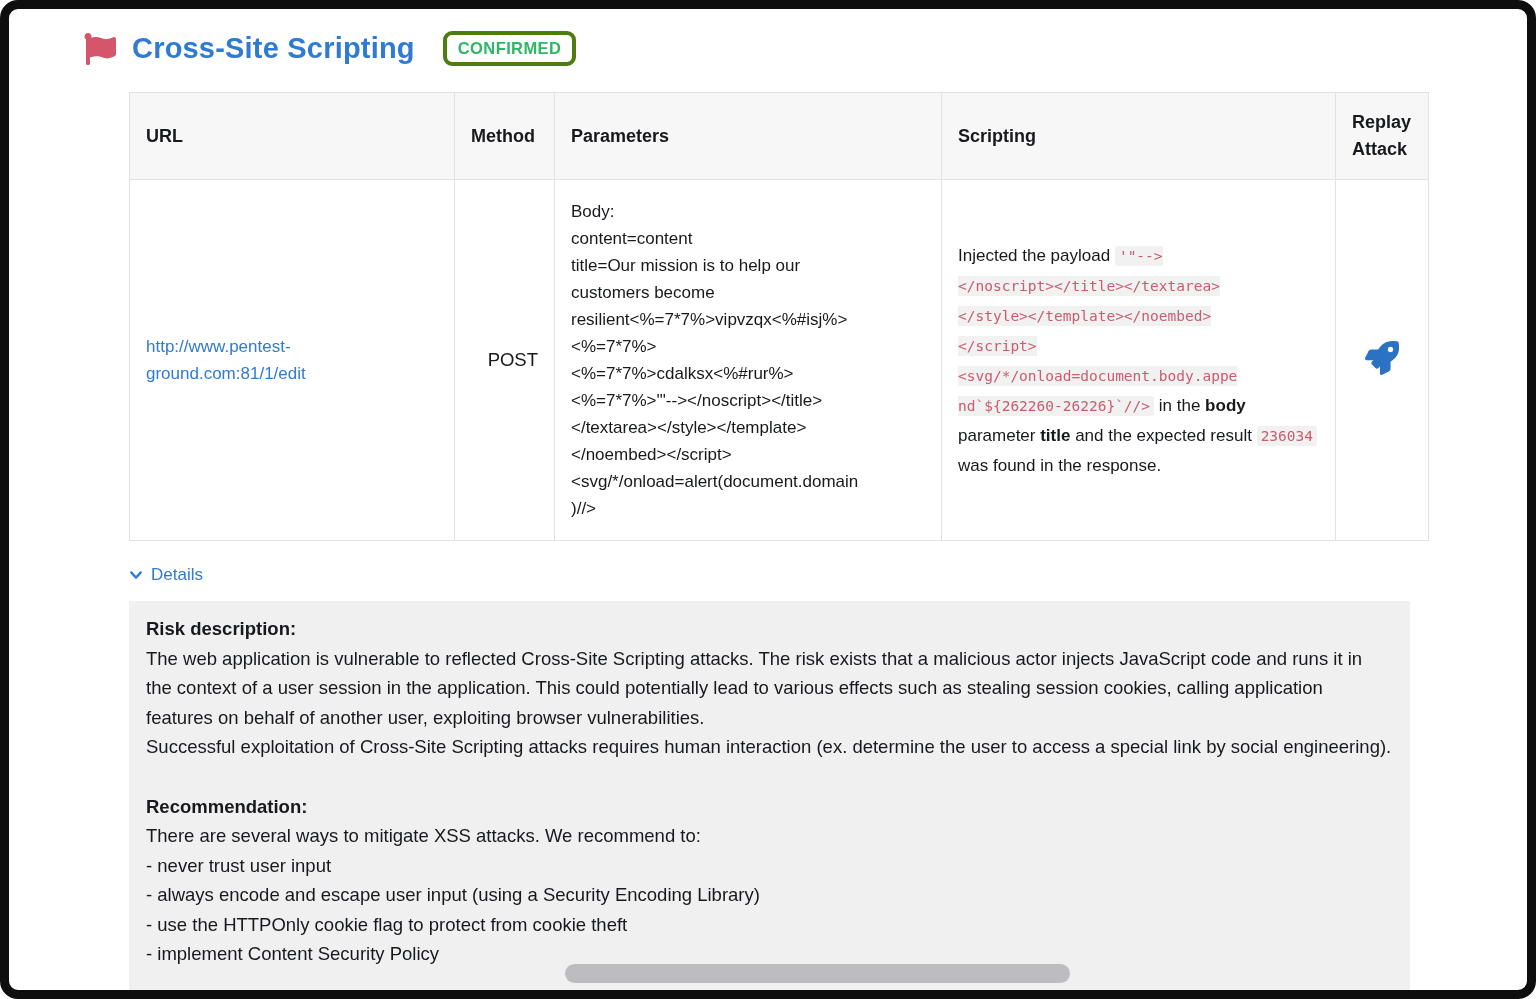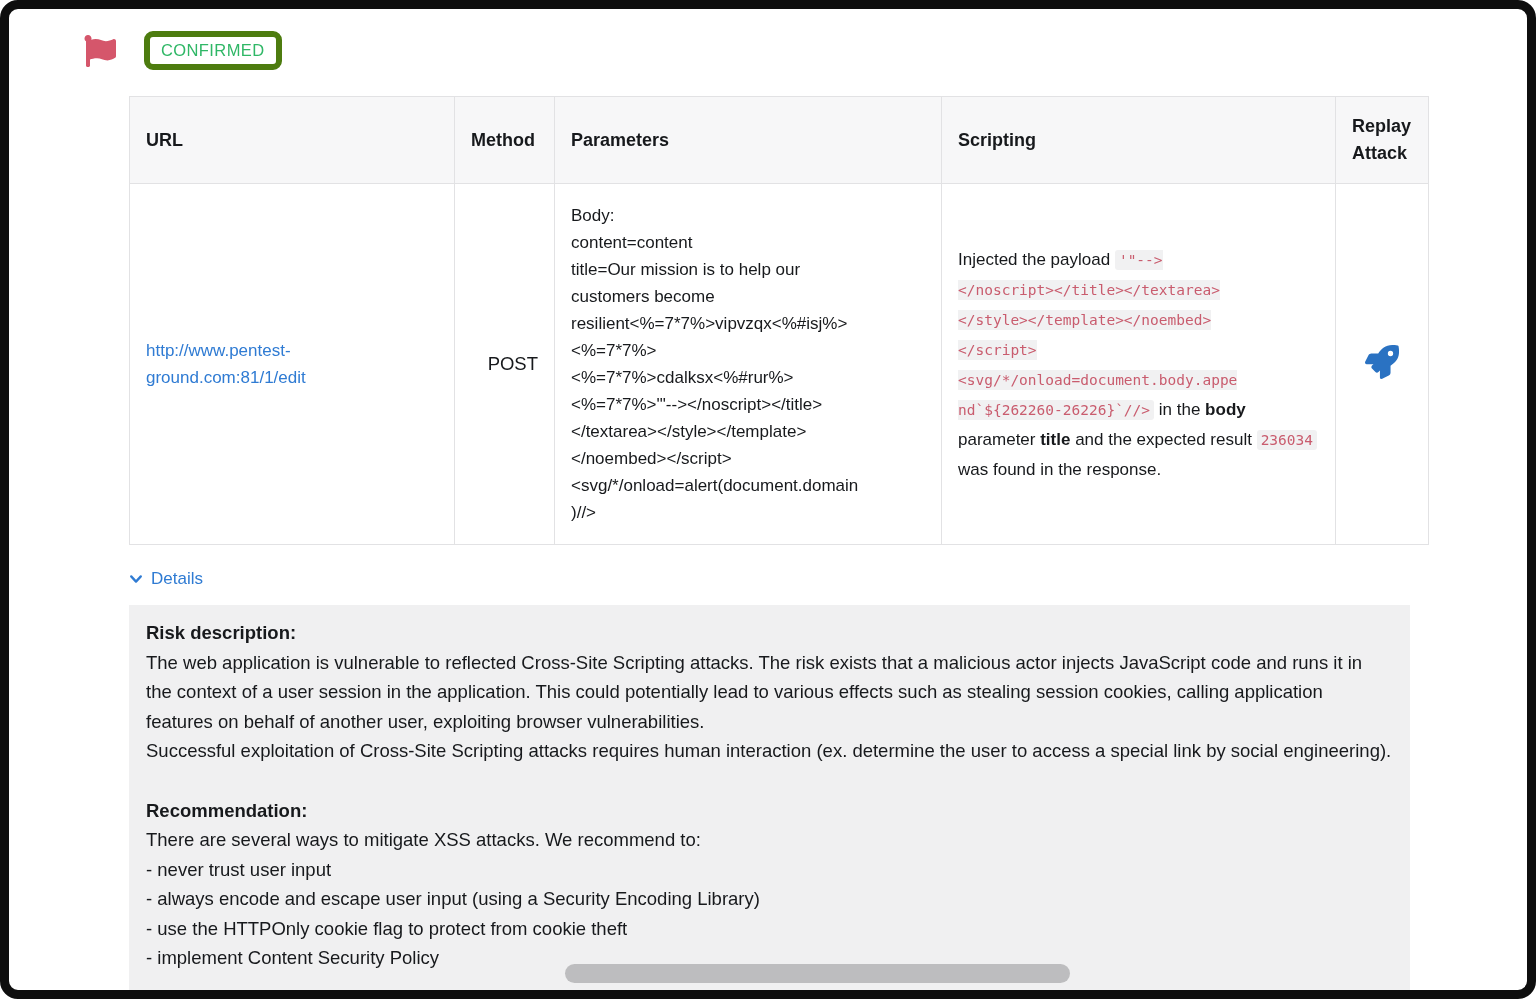--- a/index.html
+++ b/index.html
@@ -6,22 +6,22 @@
   html,body { width:1536px; height:999px; background:#fff; overflow:hidden;
               font-family:"Liberation Sans","DejaVu Sans",sans-serif; color:#17191c; }
   .frame { position:absolute; inset:0; border:9px solid #0e0e0e; border-radius:18px;
            background:#fff; overflow:hidden; }
   .content { padding:16px 117px 0 120px; }
 
   
   .title-row { display:flex; align-items:center; margin-left:-45px; margin-bottom:26px; margin-top:6px; }
   .flag-icon { width:32px; height:32px; color:#d5566b; flex:0 0 auto; }
   .page-title { font-size:29px; font-weight:700; color:#2f7bd3; margin-left:16px; letter-spacing:.2px; }
-  .badge { margin-left:28px; border:6px solid #4d7c0f; border-radius:9px; padding:4px 11px;
-           color:#2fb766; font-weight:400; font-size:16.5px; letter-spacing:.4px; background:#fff; }
+  .badge { margin-left:28px; border:4px solid #4d7c0f; border-radius:9px; padding:4px 11px;
+           color:#2fb766; font-weight:700; font-size:16.5px; letter-spacing:.4px; background:#fff; }
 
   
   table { border-collapse:collapse; table-layout:fixed; width:1299px;border-radius:15px; }
   col.c-url{width:325px} col.c-method{width:100px} col.c-params{width:387px}
   col.c-evidence{width:394px} col.c-replay{width:93px}
   th,td { border:1px solid #e2e2e4; text-align:left; vertical-align:middle; }
   th { background:#f7f7f8; font-size:18px; font-weight:700; padding:16px; height:82px; line-height:27px; }
   td { padding:16px; }
   .url-cell a { color:#2f7bd3; text-decoration:none; font-size:17px; line-height:27px; overflow-wrap:break-word; }
   .method-cell { font-size:18.5px;text-align:right; }
@@ -52,20 +52,21 @@
 <body>
 
 <div class="frame">
   <div class="content">
 
     
     <div class="title-row">
       <svg class="flag-icon" viewBox="0 0 512 512" fill="currentColor" aria-hidden="true">
         <path d="M349.565 98.783C295.978 98.783 251.721 64 184.348 64c-24.955 0-47.309 4.384-68.045 12.013a55.947 55.947 0 0 0 3.586-23.562C118.117 24.015 94.806 1.206 66.338.048 34.345-1.254 8 24.296 8 56c0 19.026 9.497 35.825 24 45.945V488c0 13.255 10.745 24 24 24h16c13.255 0 24-10.745 24-24v-94.4c28.311-12.064 63.582-22.122 114.435-22.122 53.588 0 97.844 34.783 165.217 34.783 48.169 0 86.667-16.294 122.505-40.858C506.84 359.452 512 349.571 512 339.045v-243.1c0-23.393-24.269-38.87-45.485-29.016-34.338 15.948-76.454 31.854-116.95 31.854z"></path>
       </svg>
+      <h1 class="page-title">Cross-Site Scripting</h1>
       <span class="badge">CONFIRMED</span>
     </div>
 
     
     <table>
       <colgroup>
           <col class="c-url">
           <col class="c-method">
           <col class="c-params">
           <col class="c-evidence">

